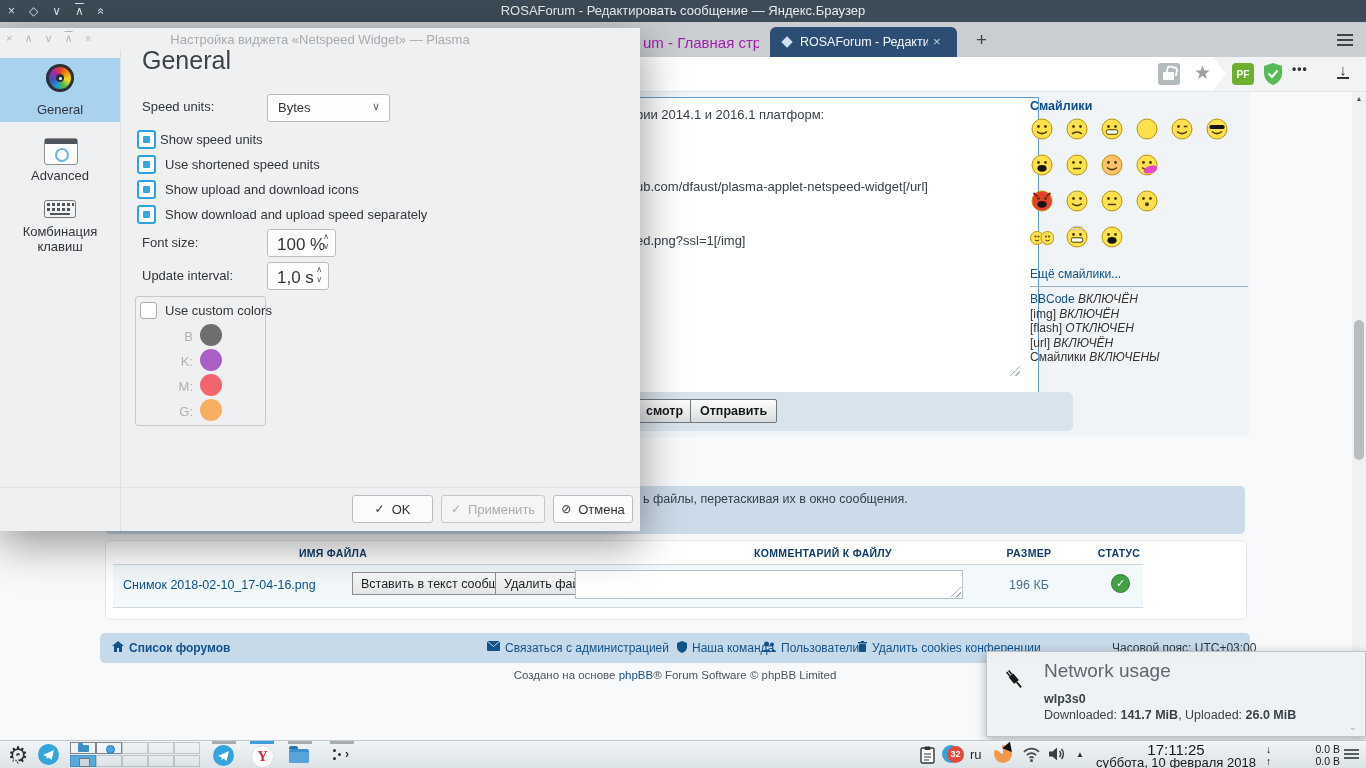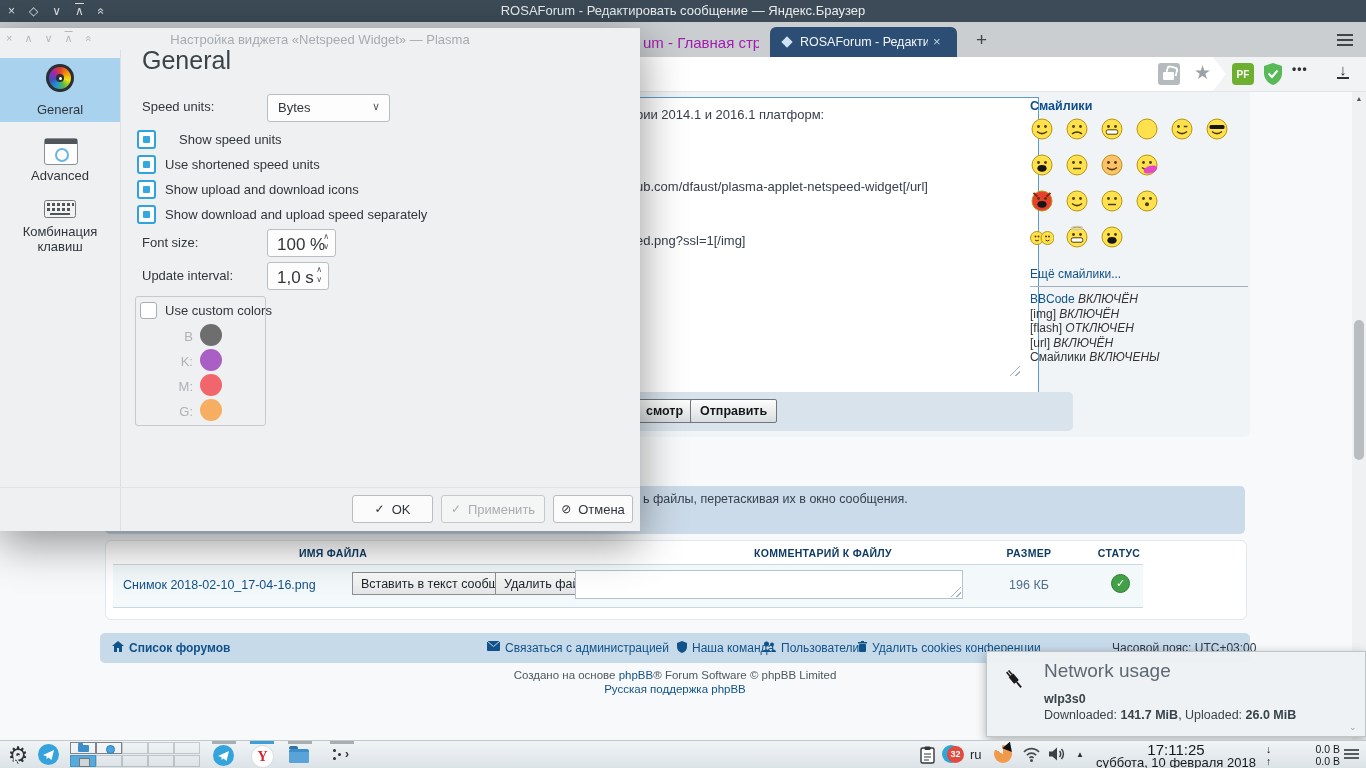--- a/index.html
+++ b/index.html
@@ -419,23 +419,20 @@
         <rect x="0" y="1" width="9" height="1.5" fill="#105289"></rect>
         <rect x="3" y="0" width="3" height="1.5" fill="#105289"></rect>
       </svg>
     <span>Удалить cookies конференции</span>
   </div>
   <div class="abs tz">Часовой пояс: UTC+03:00</div>
 
   <div class="abs credits" style="top:669px">
     <span>Создано на основе </span><span class="lnk">phpBB</span><span>® Forum Software © phpBB Limited</span>
   </div>
-  <div class="abs credits lnk" style="top:683px">
-    <span class="lnk">Русская поддержка phpBB</span>
-  </div>
 
   <div class="abs dlg">
     <div class="abs dlgbtns">
       <span>×</span>
       <span>∧</span>
       <span>∨</span>
       <span class="ovl">∧</span>
       <span class="rot90">«</span>
     </div>
     <div class="abs dlgtitle">Настройка виджета «Netspeed Widget» — Plasma</div>
@@ -475,21 +472,21 @@
     <div class="abs navlabel" style="left:0;top:196px">Комбинация клавиш</div>
 
     <div class="abs heading">General</div>
 
     <div class="abs dlabel" style="left:142px;top:71px">Speed units:</div>
     <div class="abs combo">
       <span class="val">Bytes</span>
       <span class="arr">∨</span>
     </div>
 
-    <div class="abs" style="left:137px;top:102px;display:flex;gap:23px;align-items:center">
+    <div class="abs" style="left:137px;top:102px;display:flex;gap:4px;align-items:center">
       <span class="cb on">
           <i></i>
         </span>
       <span class="dlabel">Show speed units</span>
     </div>
     <div class="abs" style="left:137px;top:127px;display:flex;gap:9px;align-items:center">
       <span class="cb on">
           <i></i>
         </span>
       <span class="dlabel">Use shortened speed units</span>

